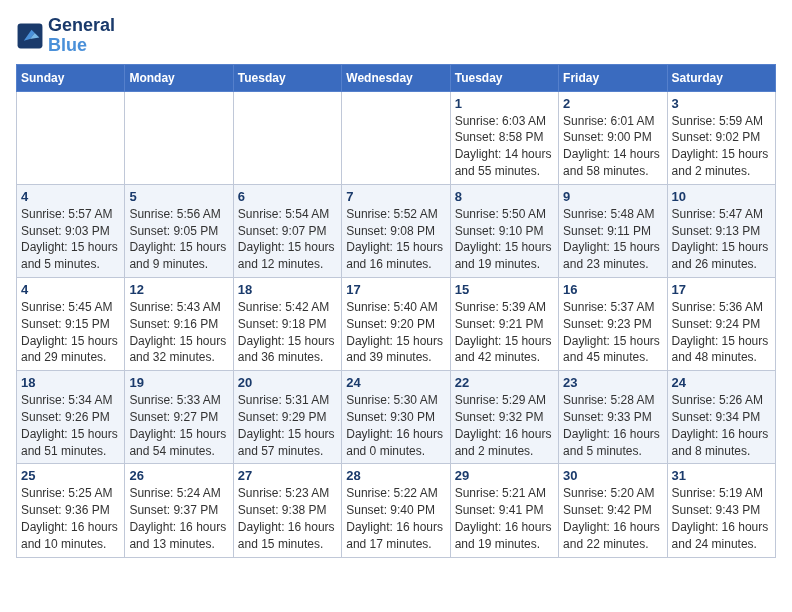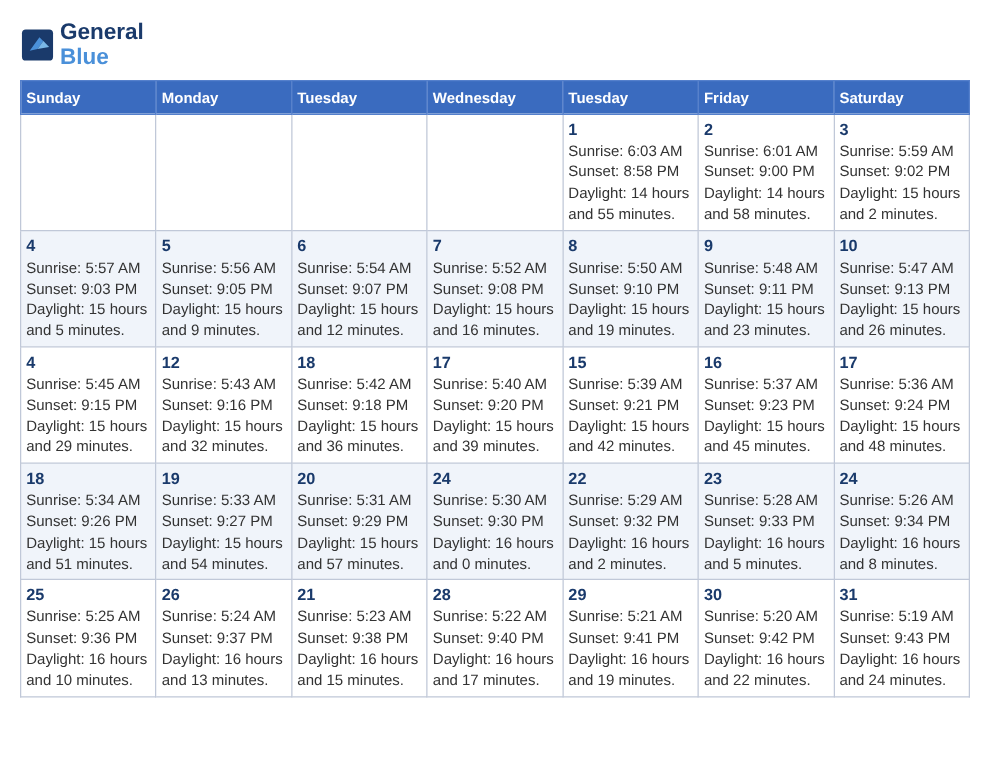--- a/index.html
+++ b/index.html
@@ -231,21 +231,21 @@
       <tr class="row-odd">
         <td>
           <span class="day-num">25</span>
           <div class="day-info">Sunrise: 5:25 AM<br>Sunset: 9:36 PM<br>Daylight: 16 hours<br>and 10 minutes.</div>
         </td>
         <td>
           <span class="day-num">26</span>
           <div class="day-info">Sunrise: 5:24 AM<br>Sunset: 9:37 PM<br>Daylight: 16 hours<br>and 13 minutes.</div>
         </td>
         <td>
-          <span class="day-num">21</span>
+          <span class="day-num">27</span>
           <div class="day-info">Sunrise: 5:23 AM<br>Sunset: 9:38 PM<br>Daylight: 16 hours<br>and 15 minutes.</div>
         </td>
         <td>
           <span class="day-num">28</span>
           <div class="day-info">Sunrise: 5:22 AM<br>Sunset: 9:40 PM<br>Daylight: 16 hours<br>and 17 minutes.</div>
         </td>
         <td>
           <span class="day-num">29</span>
           <div class="day-info">Sunrise: 5:21 AM<br>Sunset: 9:41 PM<br>Daylight: 16 hours<br>and 19 minutes.</div>
         </td>

